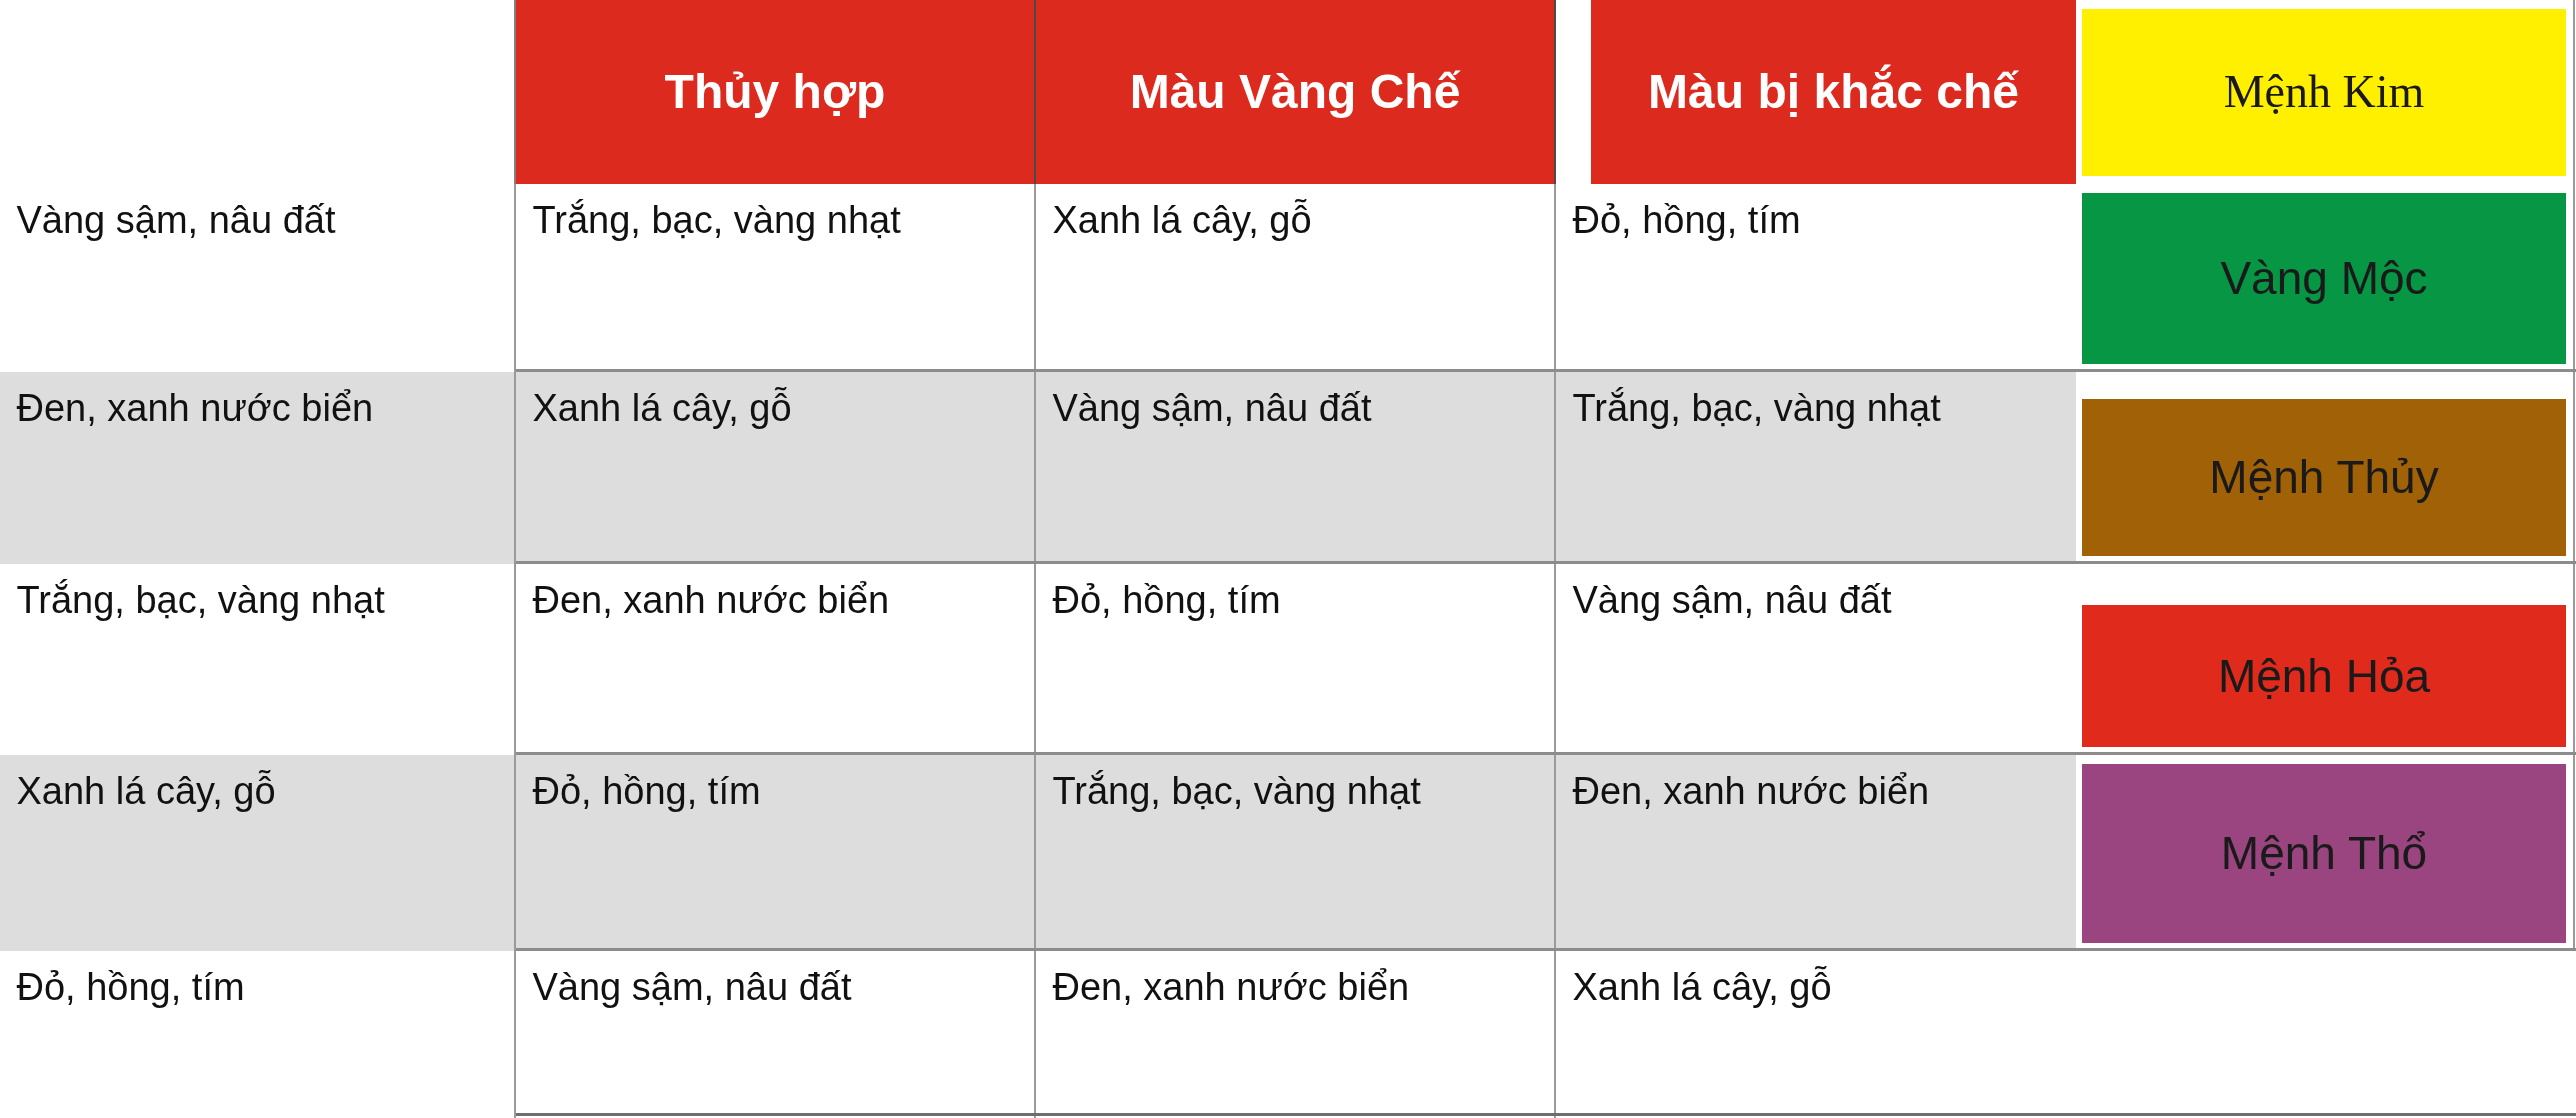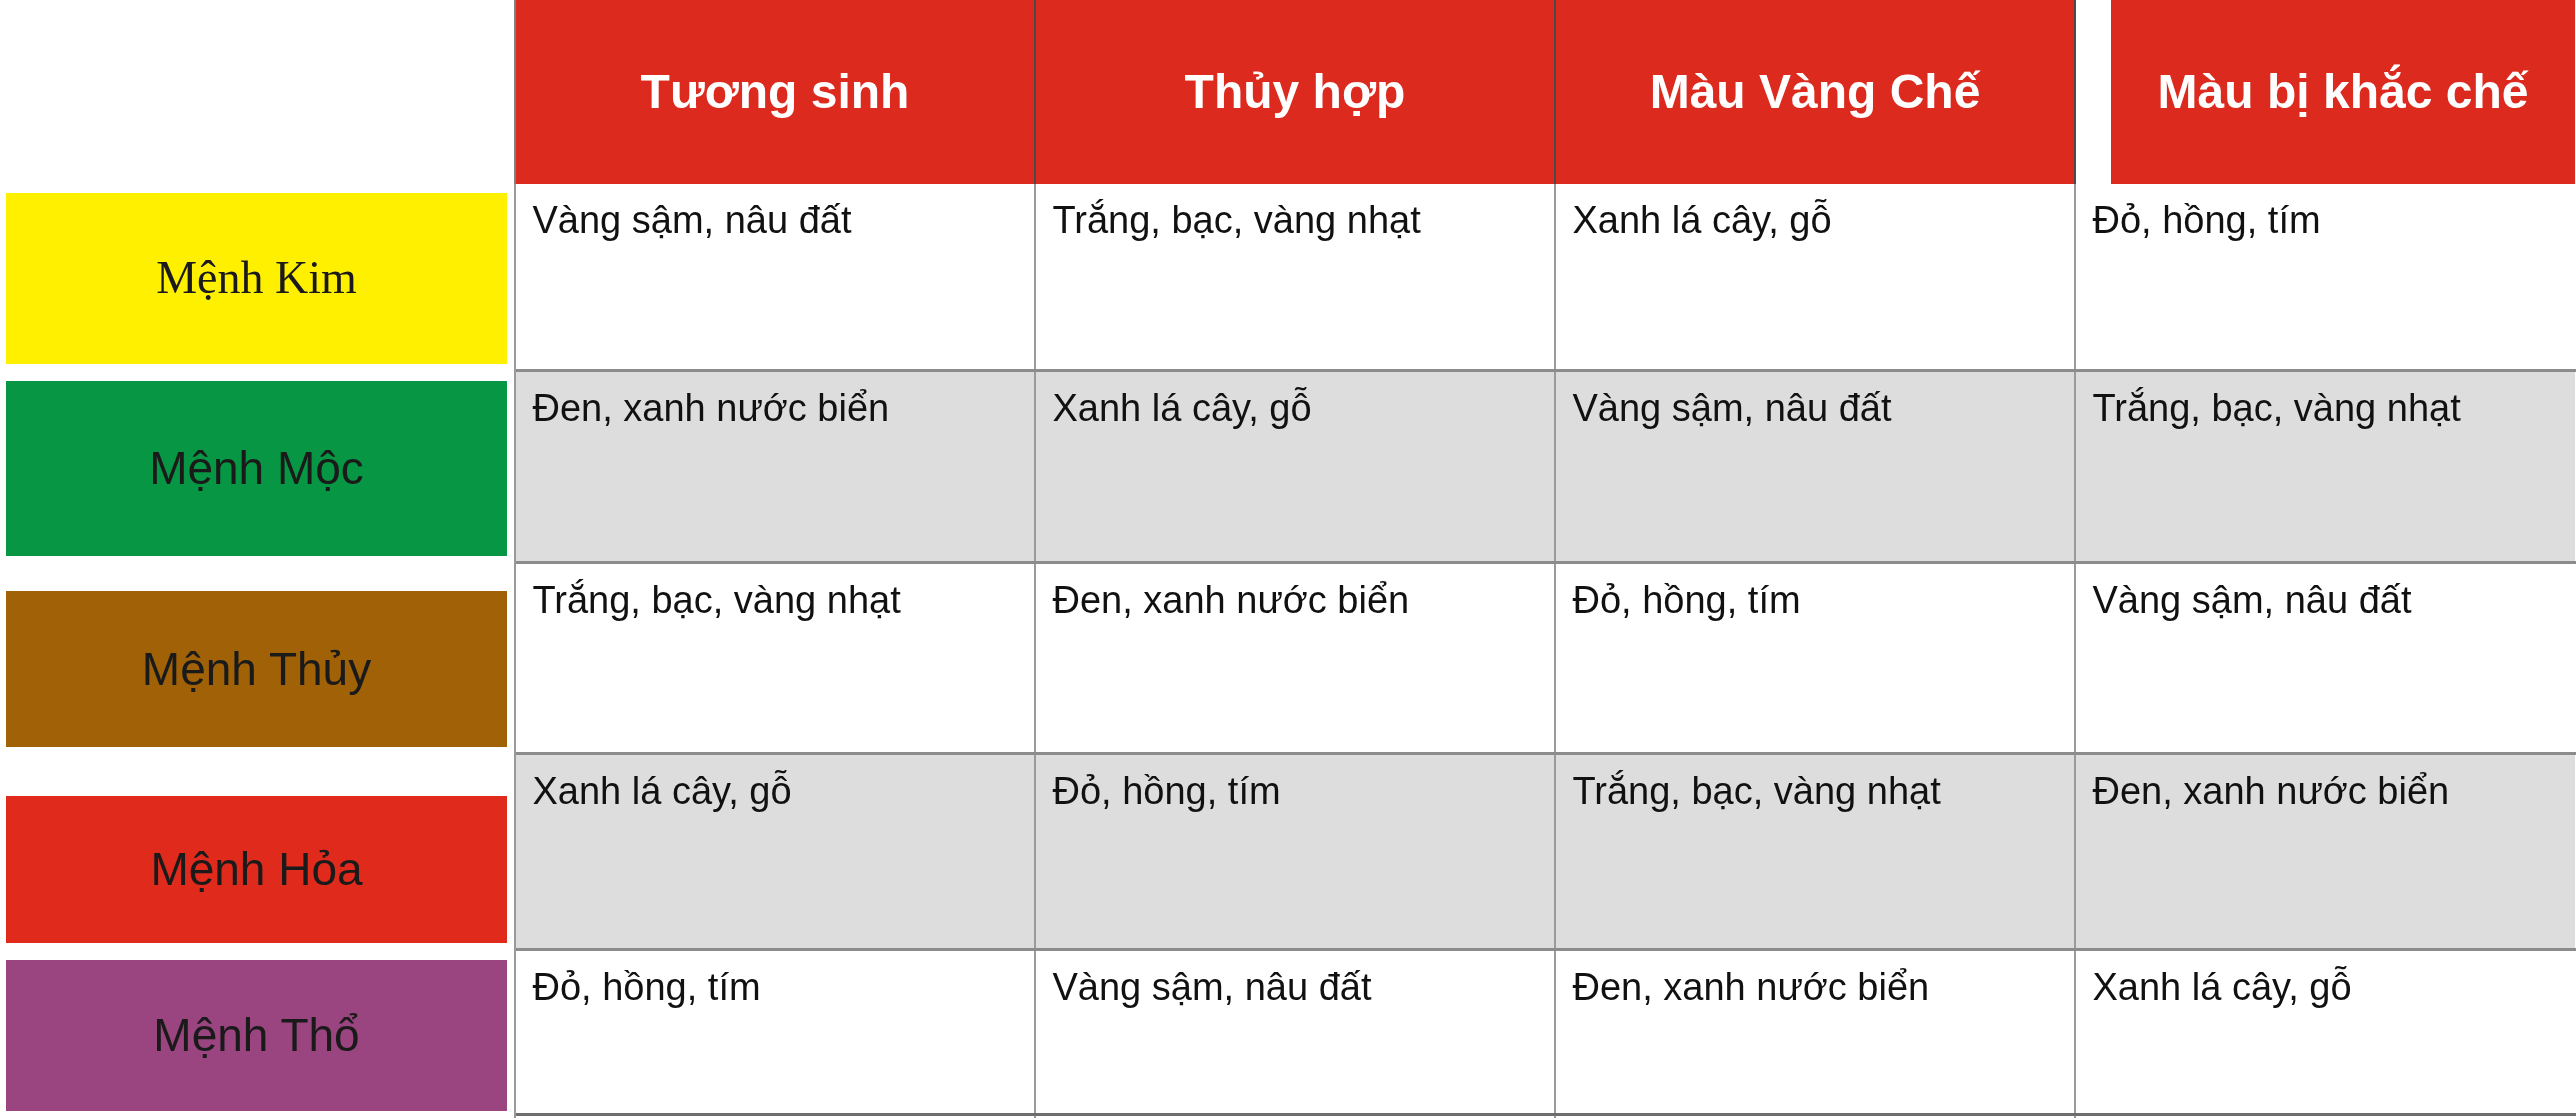--- a/index.html
+++ b/index.html
@@ -109,23 +109,20 @@
 </head>
 <body>
 
 <div class="sheet">
   <div class="grid">
 
     <div class="corner-cell">
       <span></span>
     </div>
     <div class="hdr">
-      <span>Tương sinh</span>
-    </div>
-    <div class="hdr">
       <span>Thủy hợp</span>
     </div>
     <div class="hdr">
       <span>Màu Vàng Chế</span>
     </div>
     <div class="hdr last">
       <span>Màu bị khắc chế</span>
     </div>
 
     <div class="elem-cell">
@@ -133,21 +130,21 @@
         <span class="swatch-label">Mệnh Kim</span>
       </div>
     </div>
     <div class="cell">Vàng sậm, nâu đất</div>
     <div class="cell">Trắng, bạc, vàng nhạt</div>
     <div class="cell">Xanh lá cây, gỗ</div>
     <div class="cell last">Đỏ, hồng, tím</div>
 
     <div class="elem-cell">
       <div class="swatch" style="background-color: rgb(6, 150, 68);">
-        <span class="swatch-label">Mệnh Mộc</span>
+        <span class="swatch-label">Vàng Mộc</span>
       </div>
     </div>
     <div class="cell shade" style="background-color: rgb(221, 221, 221);">Đen, xanh nước biển</div>
     <div class="cell shade" style="background-color: rgb(221, 221, 221);">Xanh lá cây, gỗ</div>
     <div class="cell shade" style="background-color: rgb(221, 221, 221);">Vàng sậm, nâu đất</div>
     <div class="cell shade last" style="background-color: rgb(221, 221, 221);">Trắng, bạc, vàng nhạt</div>
 
     <div class="elem-cell">
       <div class="swatch" style="background-color: #a16207; margin-top: 18px;">
         <span class="swatch-label">Mệnh Thủy</span>

